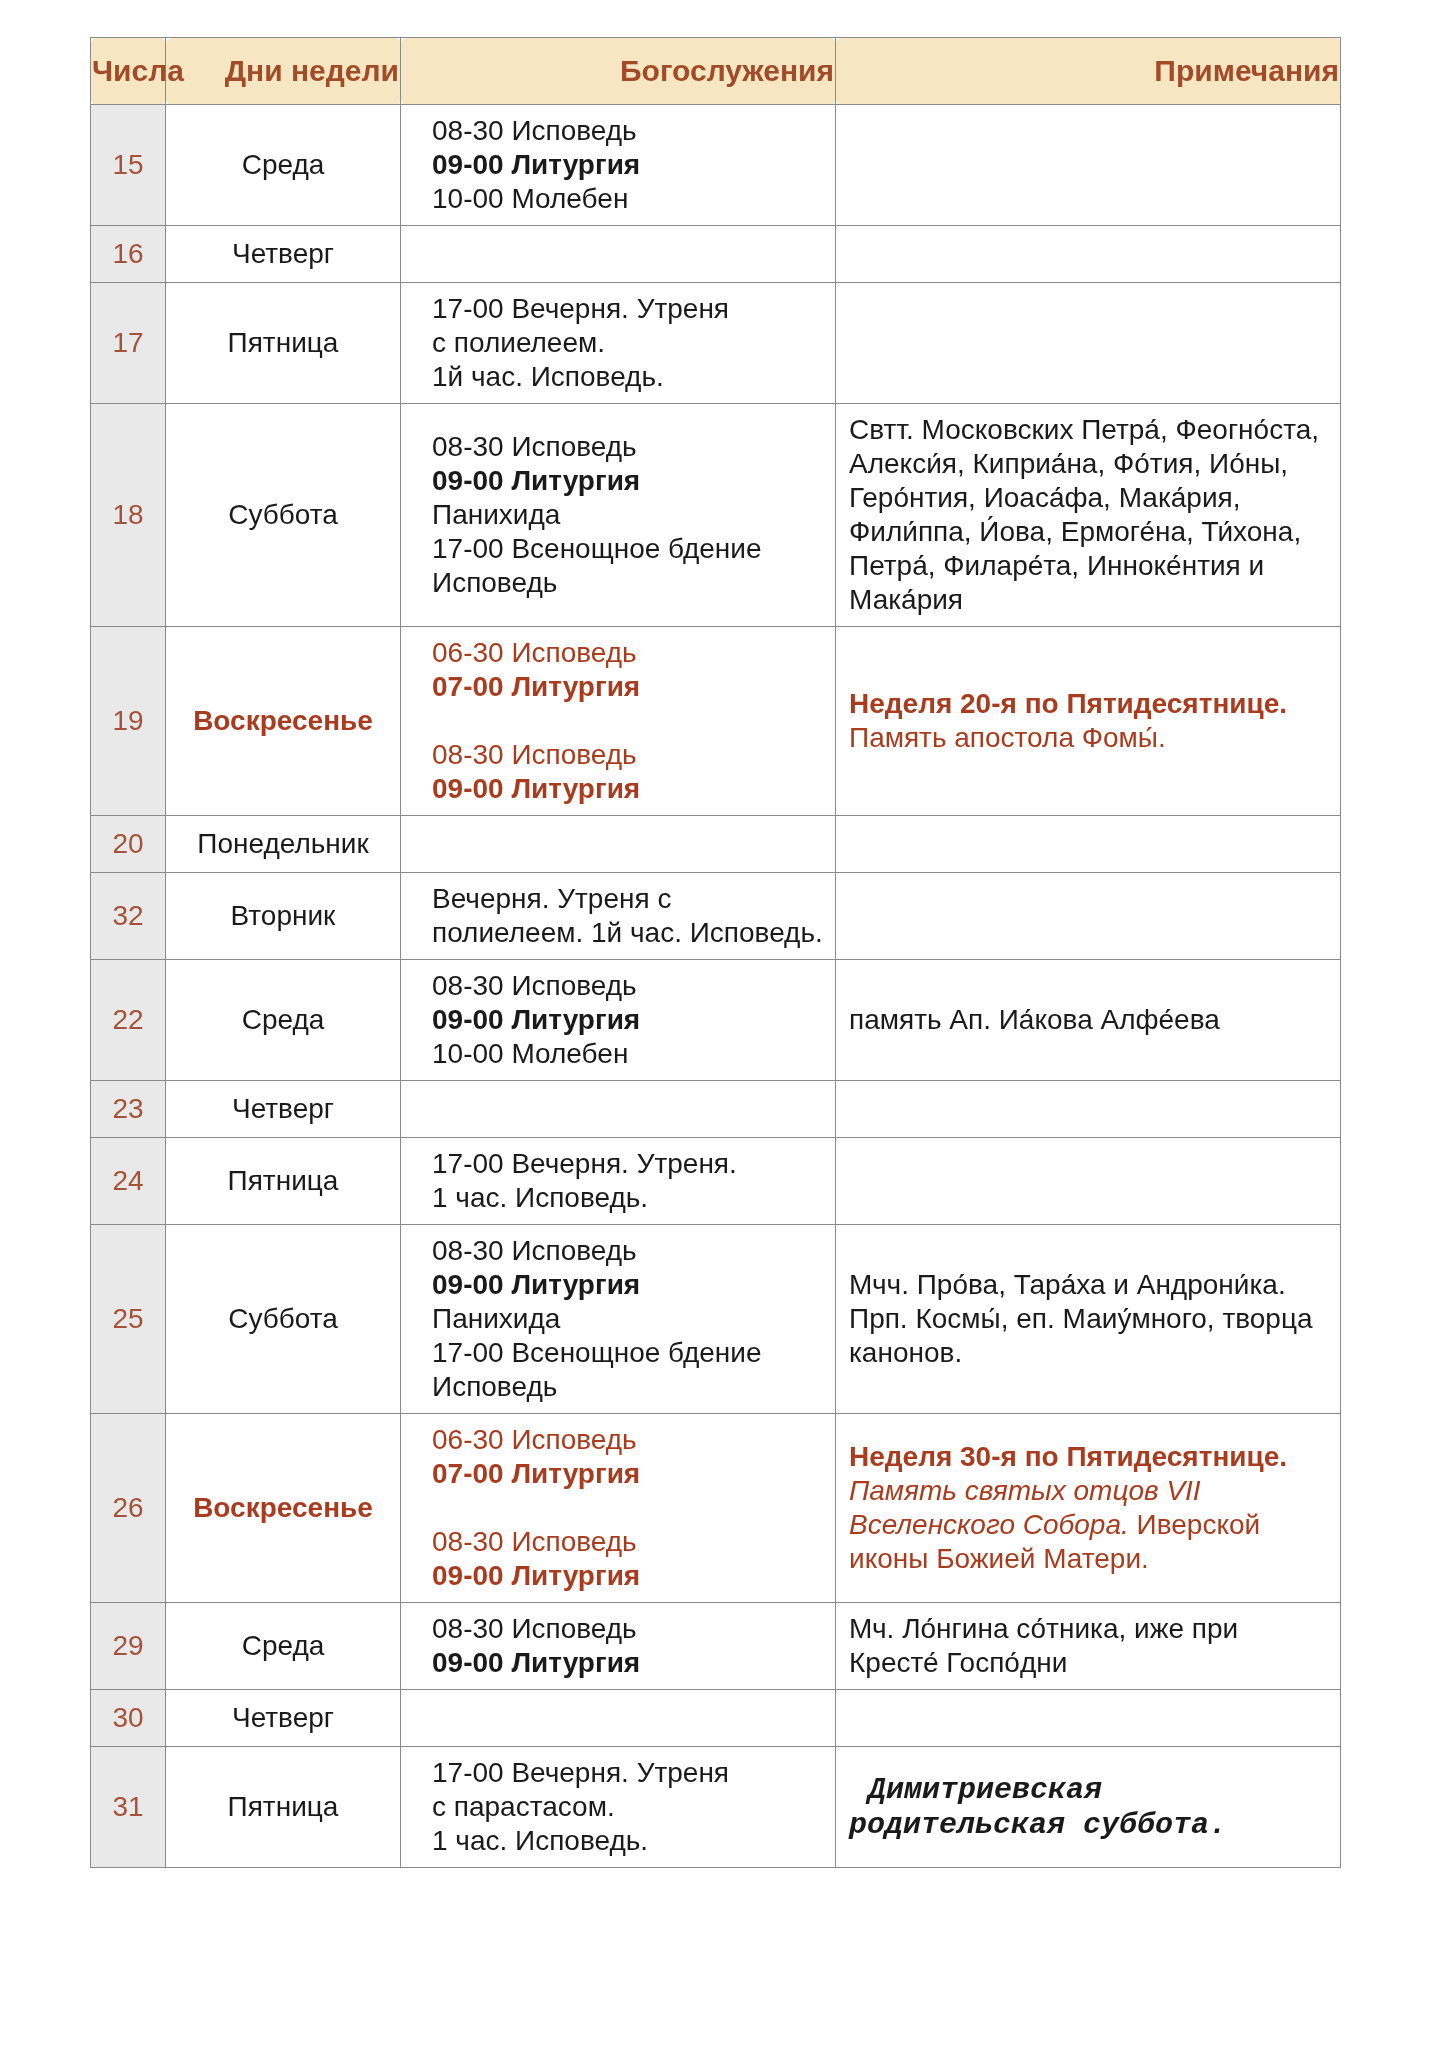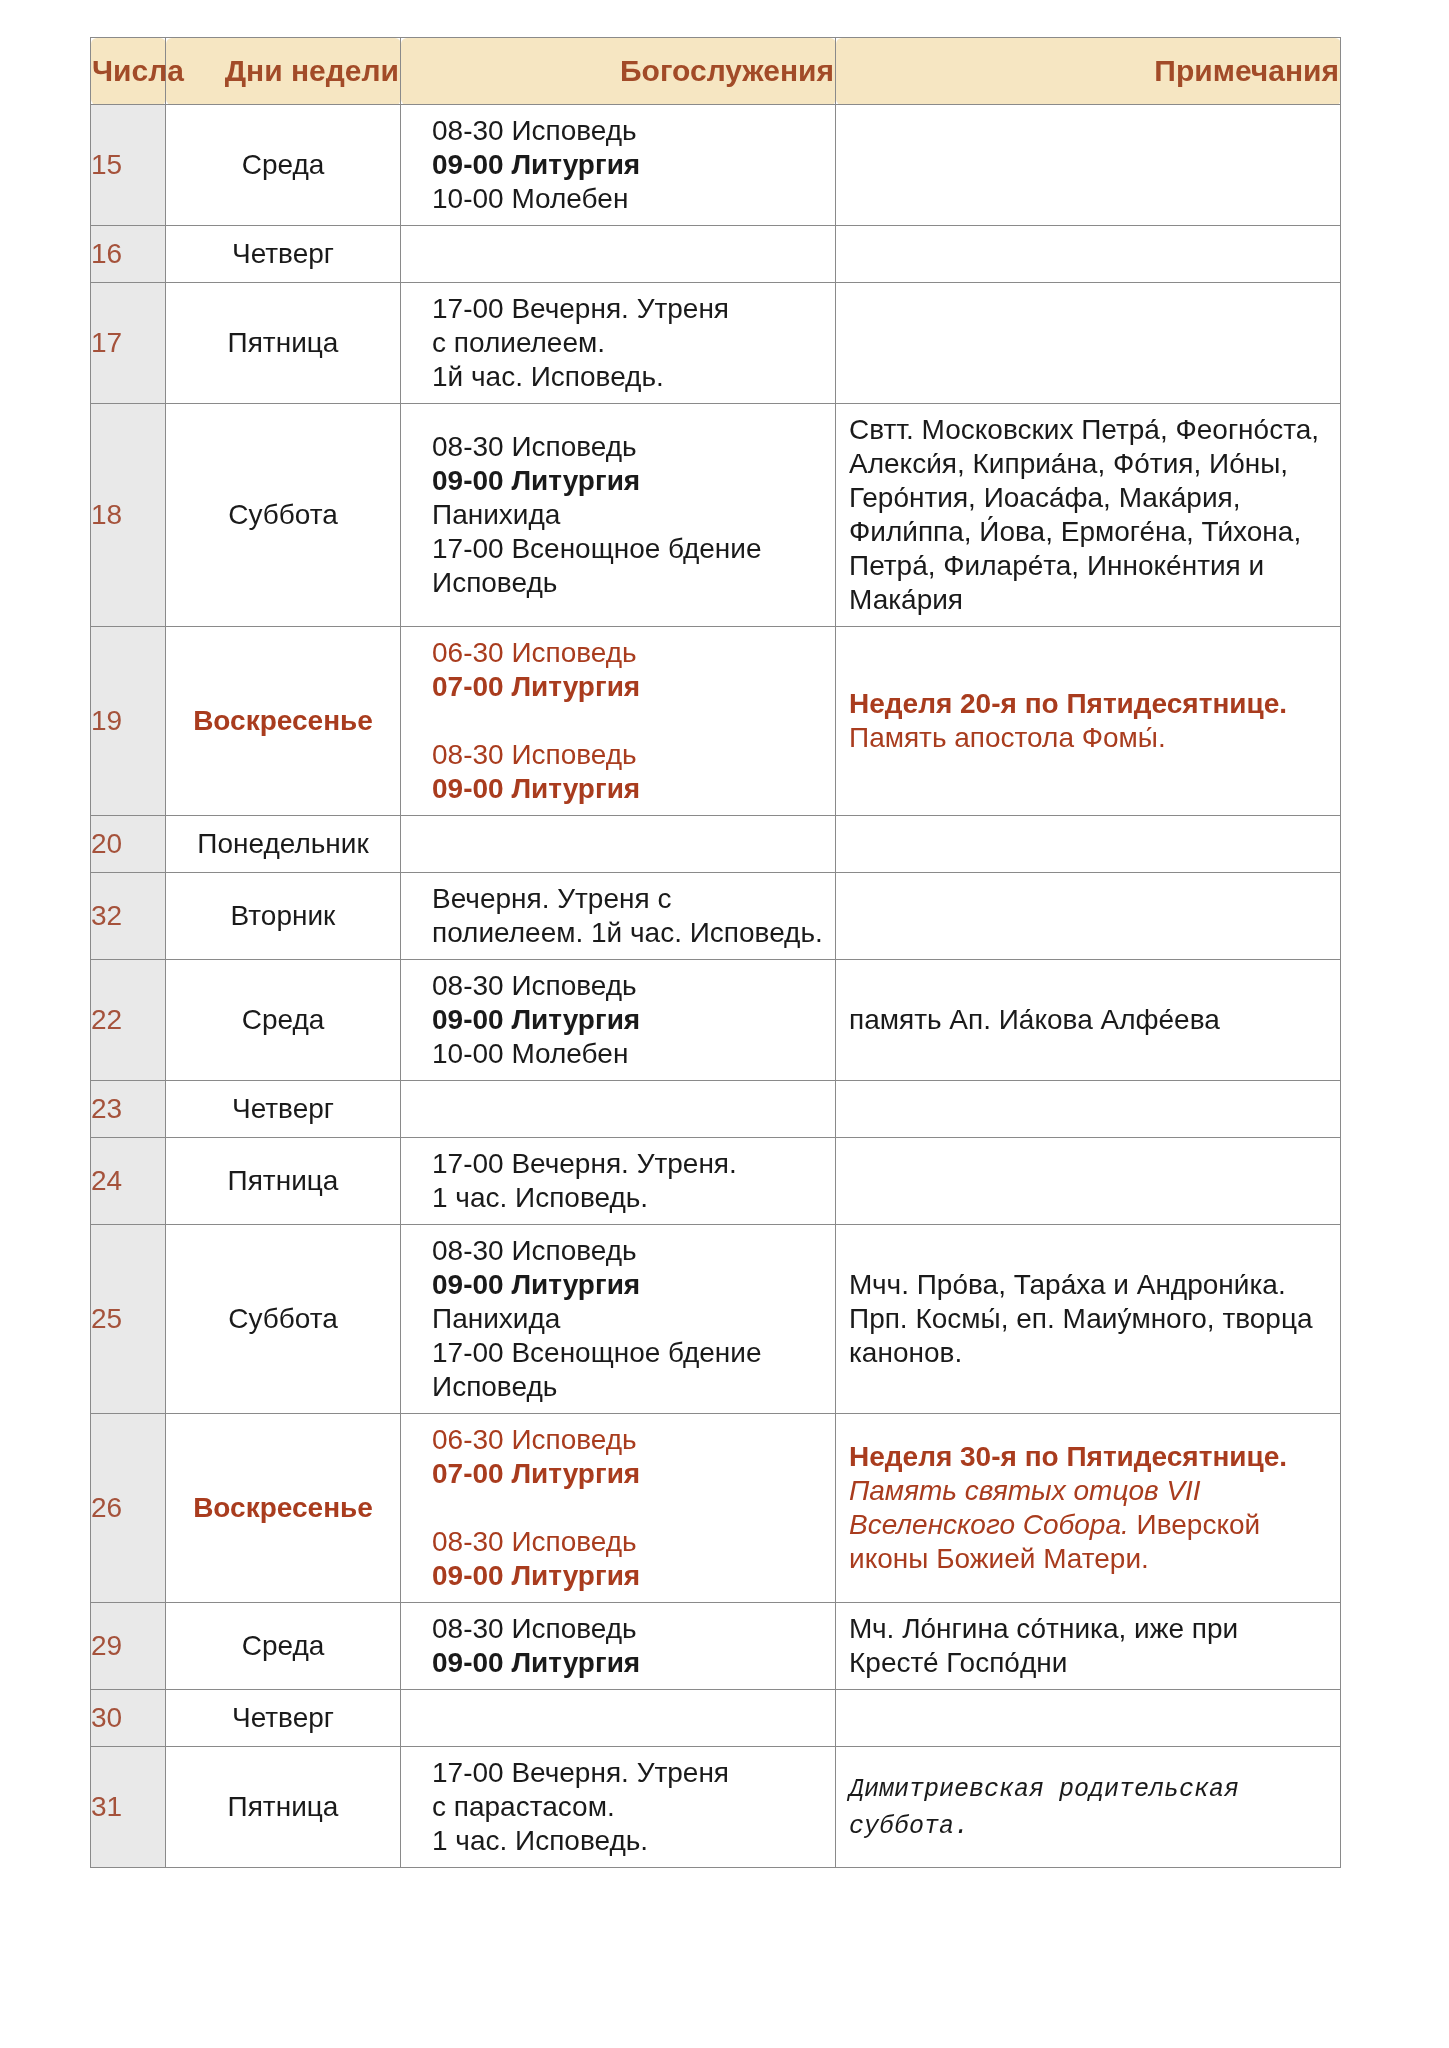--- a/index.html
+++ b/index.html
@@ -38,31 +38,32 @@
   }
   .schedule td{
     font-size:28px;
     line-height:34px;
     padding:9px 0;
     height:38px; 
   }
   td.c-date{
     background:var(--date-bg);
     color:var(--date-text);
-    text-align:left;
+    text-align:center;
   }
   td.c-day{text-align:center;}
   td.c-serv{padding-left:31px;padding-right:8px;}
   td.c-note{padding-left:13px;padding-right:12px;}
   .b{font-weight:700;}
   .i{font-style:italic;}
   .mono{
     font-family:"Liberation Mono","DejaVu Sans Mono",monospace;
-    font-weight:400;font-style:italic;
-    font-size:25px;
+    font-weight:700;font-style:italic;
+    font-size:30px;
+    margin-left:19px;
   }
   tr.hl td.c-day{color:var(--red);font-weight:700;}
   tr.hl td.c-serv,tr.hl td.c-note{color:var(--red);}
   .sp{visibility:hidden;}
 </style>
 </head>
 <body>
 
 <div class="page">
   <table class="schedule">

